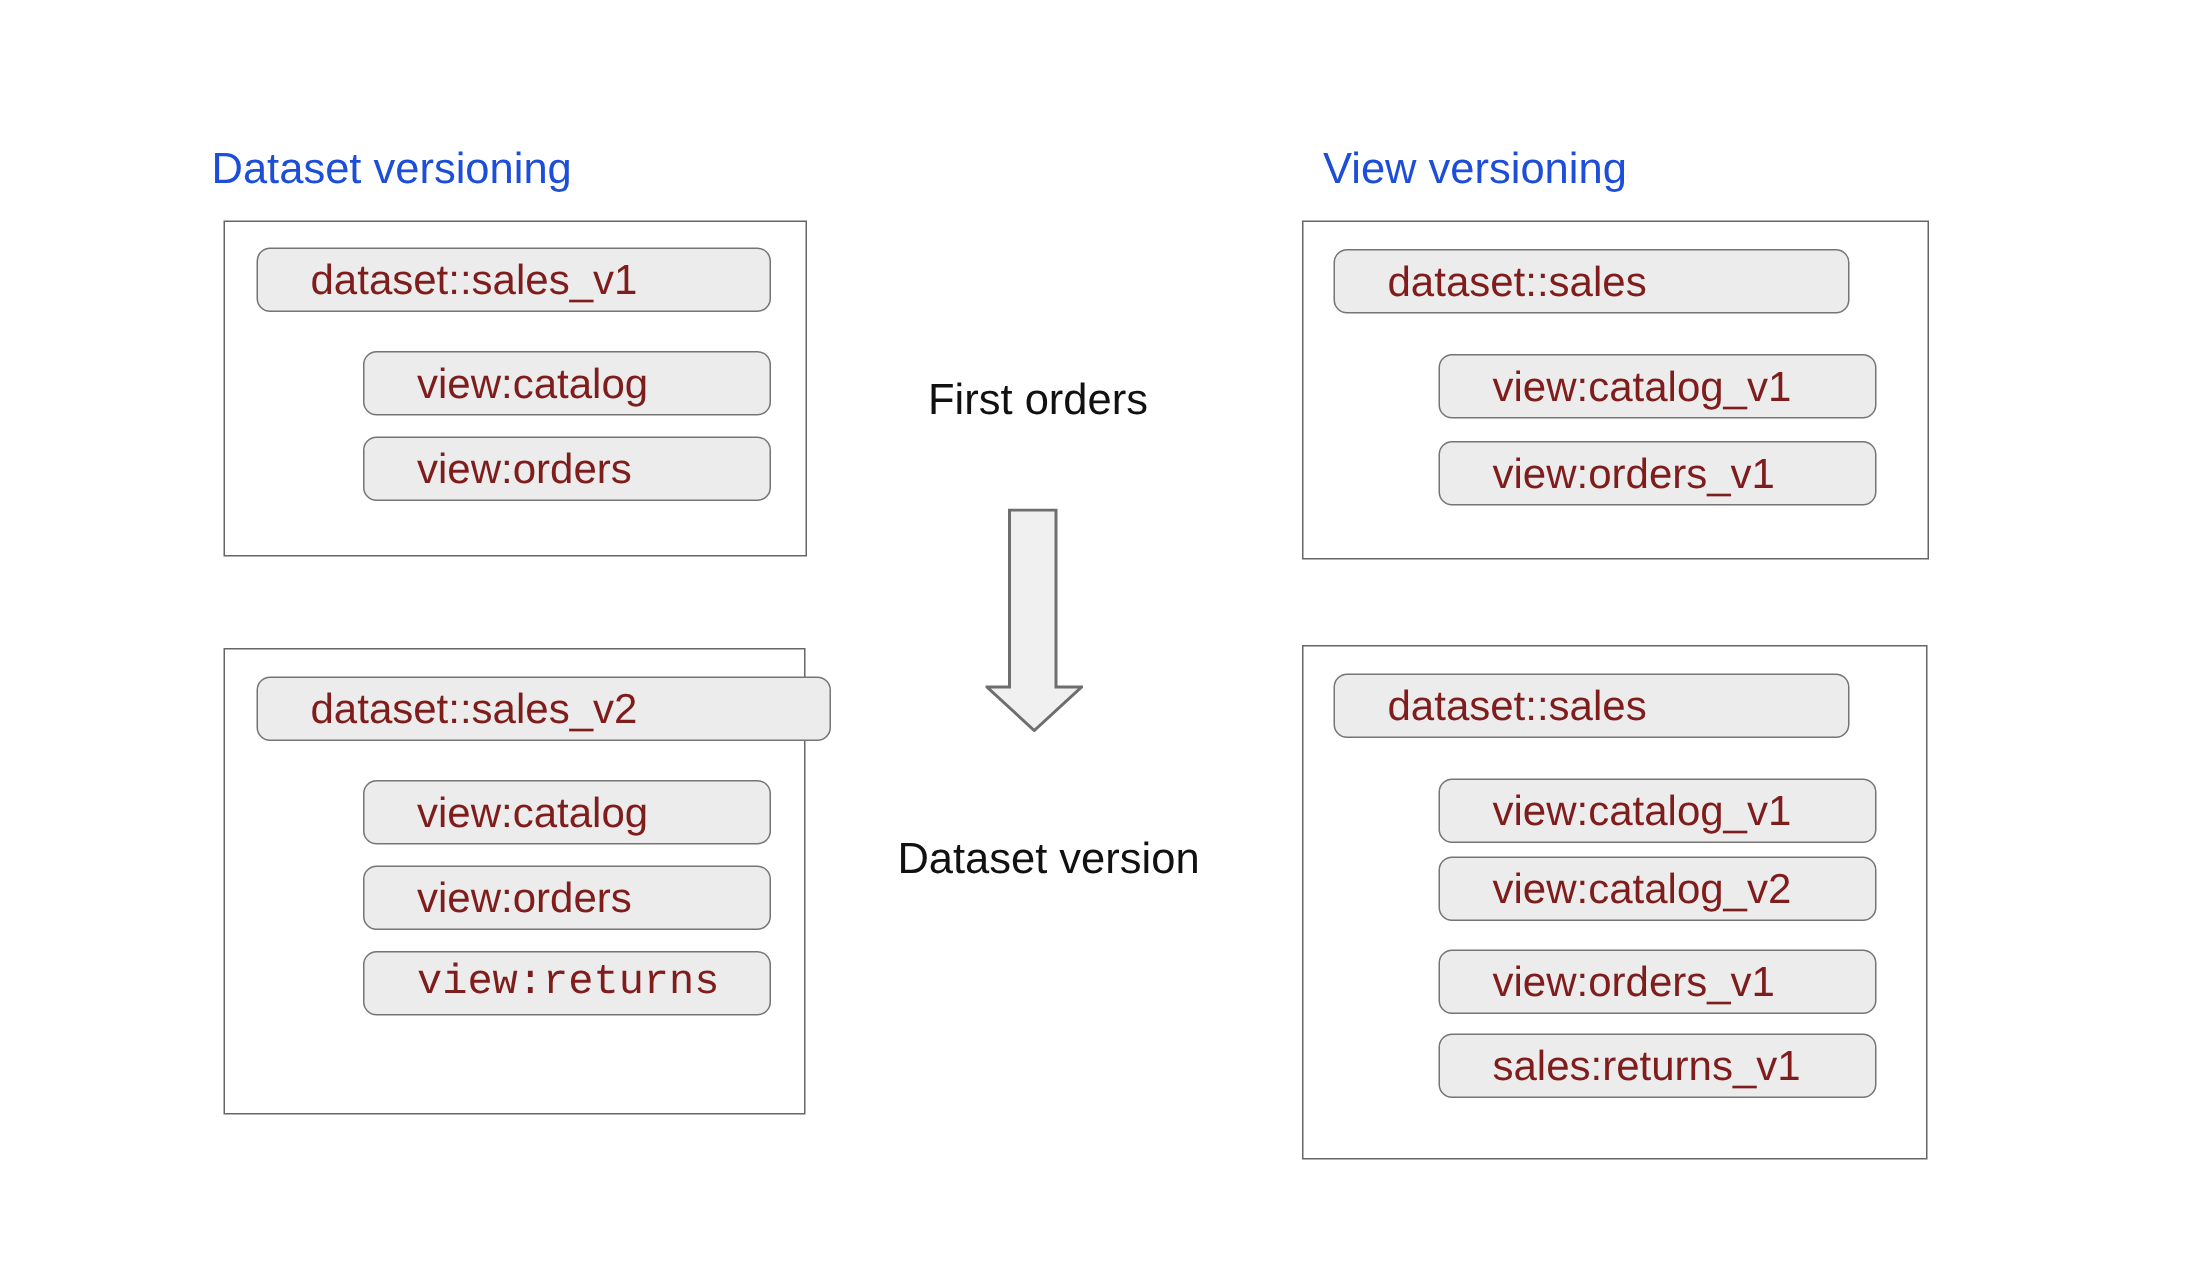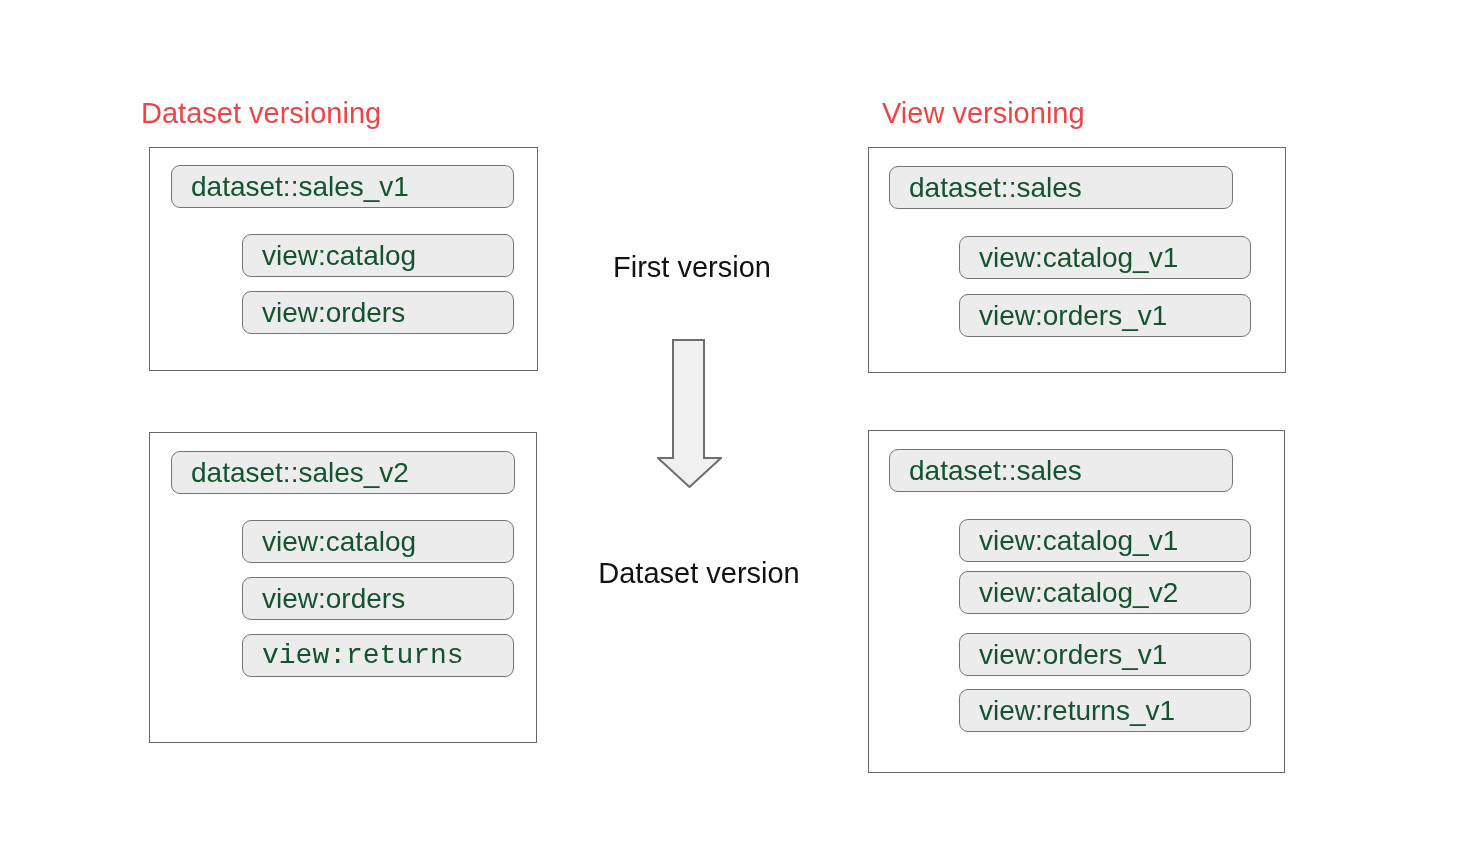--- a/index.html
+++ b/index.html
@@ -13,41 +13,41 @@
     height: 844px;
     background: #ffffff;
     font-family: "Liberation Sans", "DejaVu Sans", sans-serif;
     color: #000000;
     overflow: hidden;
   }
   .col-title {
     position: absolute;
     font-size: 29px;
     line-height: 34px;
-    color: #ef4444;
+    color: #1d4ed8;
     white-space: nowrap;
   }
   .box {
     position: absolute;
     background: #ffffff;
     border: 1.5px solid #666666;
     box-sizing: border-box;
   }
   .pill {
     position: absolute;
     height: 43px;
     background: #ececec;
     border: 1.7px solid #757575;
     border-radius: 9px;
     box-sizing: border-box;
     display: flex;
     align-items: center;
-    padding-left: 19px;
+    padding-left: 35px;
     font-size: 28px;
-    color: #14532d;
+    color: #7f1d1d;
     white-space: nowrap;
   }
   .center-label {
     position: absolute;
     transform: translateX(-50%);
     font-size: 29px;
     line-height: 34px;
     color: #111111;
     white-space: nowrap;
   }
@@ -66,27 +66,27 @@
 
   <div class="col-title" style="left:141px; top:96px;">Dataset versioning</div>
 
   <div class="box" style="left:149px; top:147px; width:389px; height:224px;">
     <div class="pill" style="left:21px; top:17px; width:343px;">dataset::sales_v1</div>
     <div class="pill" style="left:92px; top:86px; width:272px;">view:catalog</div>
     <div class="pill" style="left:92px; top:143px; width:272px;">view:orders</div>
   </div>
 
   <div class="box" style="left:149px; top:432px; width:388px; height:311px;">
-    <div class="pill" style="left:21px; top:18px; width:344px;">dataset::sales_v2</div>
+    <div class="pill" style="left:21px; top:18px; width:383px;">dataset::sales_v2</div>
     <div class="pill" style="left:92px; top:87px; width:272px;">view:catalog</div>
     <div class="pill" style="left:92px; top:144px; width:272px;">view:orders</div>
     <div class="pill" style="left:92px; top:201px; width:272px;font-family:Liberation Mono, monospace;">view:returns</div>
   </div>
 
-  <div class="center-label" style="left:692px; top:250px;">First version</div>
+  <div class="center-label" style="left:692px; top:250px;">First orders</div>
 
   <div class="arrow-wrap">
     <svg width="65" height="149" viewBox="0 0 65 149" xmlns="http://www.w3.org/2000/svg">
       <polygon points="16,1 47,1 47,119 64,119 32.5,148 1,119 16,119" fill="#f0f0f0" stroke="#6e6e6e" stroke-width="2"></polygon>
     </svg>
   </div>
 
   <div class="center-label" style="left:699px; top:556px;">Dataset version</div>
 
   <div class="col-title" style="left:882px; top:96px;">View versioning</div>
@@ -95,16 +95,16 @@
     <div class="pill" style="left:20px; top:18px; width:344px;">dataset::sales</div>
     <div class="pill" style="left:90px; top:88px; width:292px;">view:catalog_v1</div>
     <div class="pill" style="left:90px; top:146px; width:292px;">view:orders_v1</div>
   </div>
 
   <div class="box" style="left:868px; top:430px; width:417px; height:343px;">
     <div class="pill" style="left:20px; top:18px; width:344px;">dataset::sales</div>
     <div class="pill" style="left:90px; top:88px; width:292px;">view:catalog_v1</div>
     <div class="pill" style="left:90px; top:140px; width:292px;">view:catalog_v2</div>
     <div class="pill" style="left:90px; top:202px; width:292px;">view:orders_v1</div>
-    <div class="pill" style="left:90px; top:258px; width:292px;">view:returns_v1</div>
+    <div class="pill" style="left:90px; top:258px; width:292px;">sales:returns_v1</div>
   </div>
 
 </div>
 
 </body></html>

